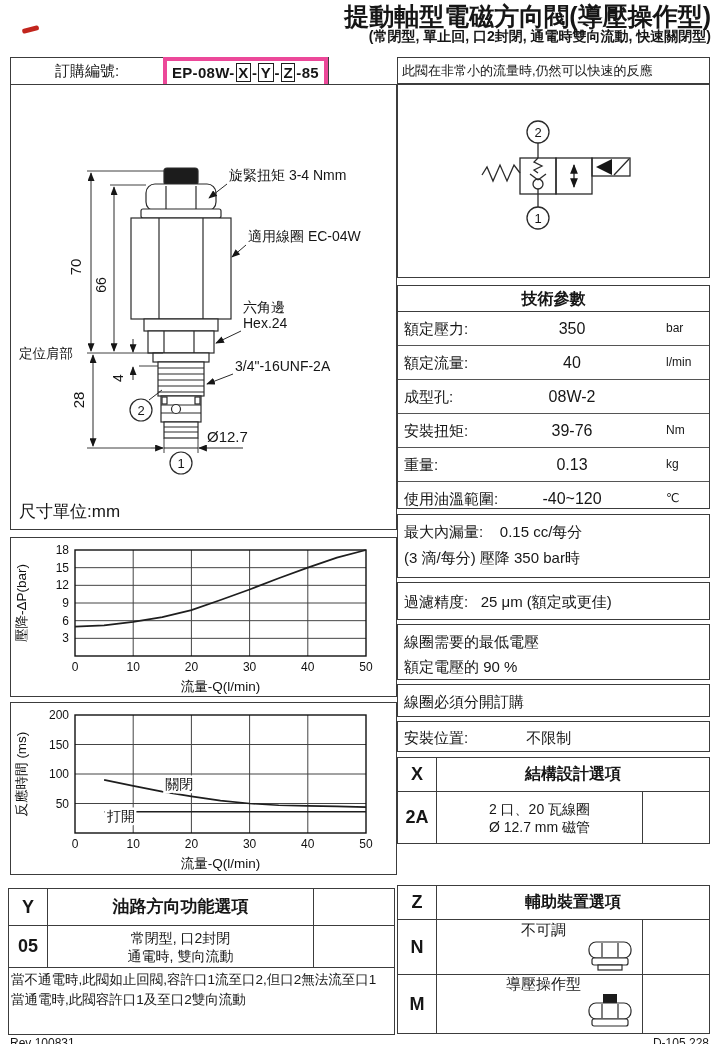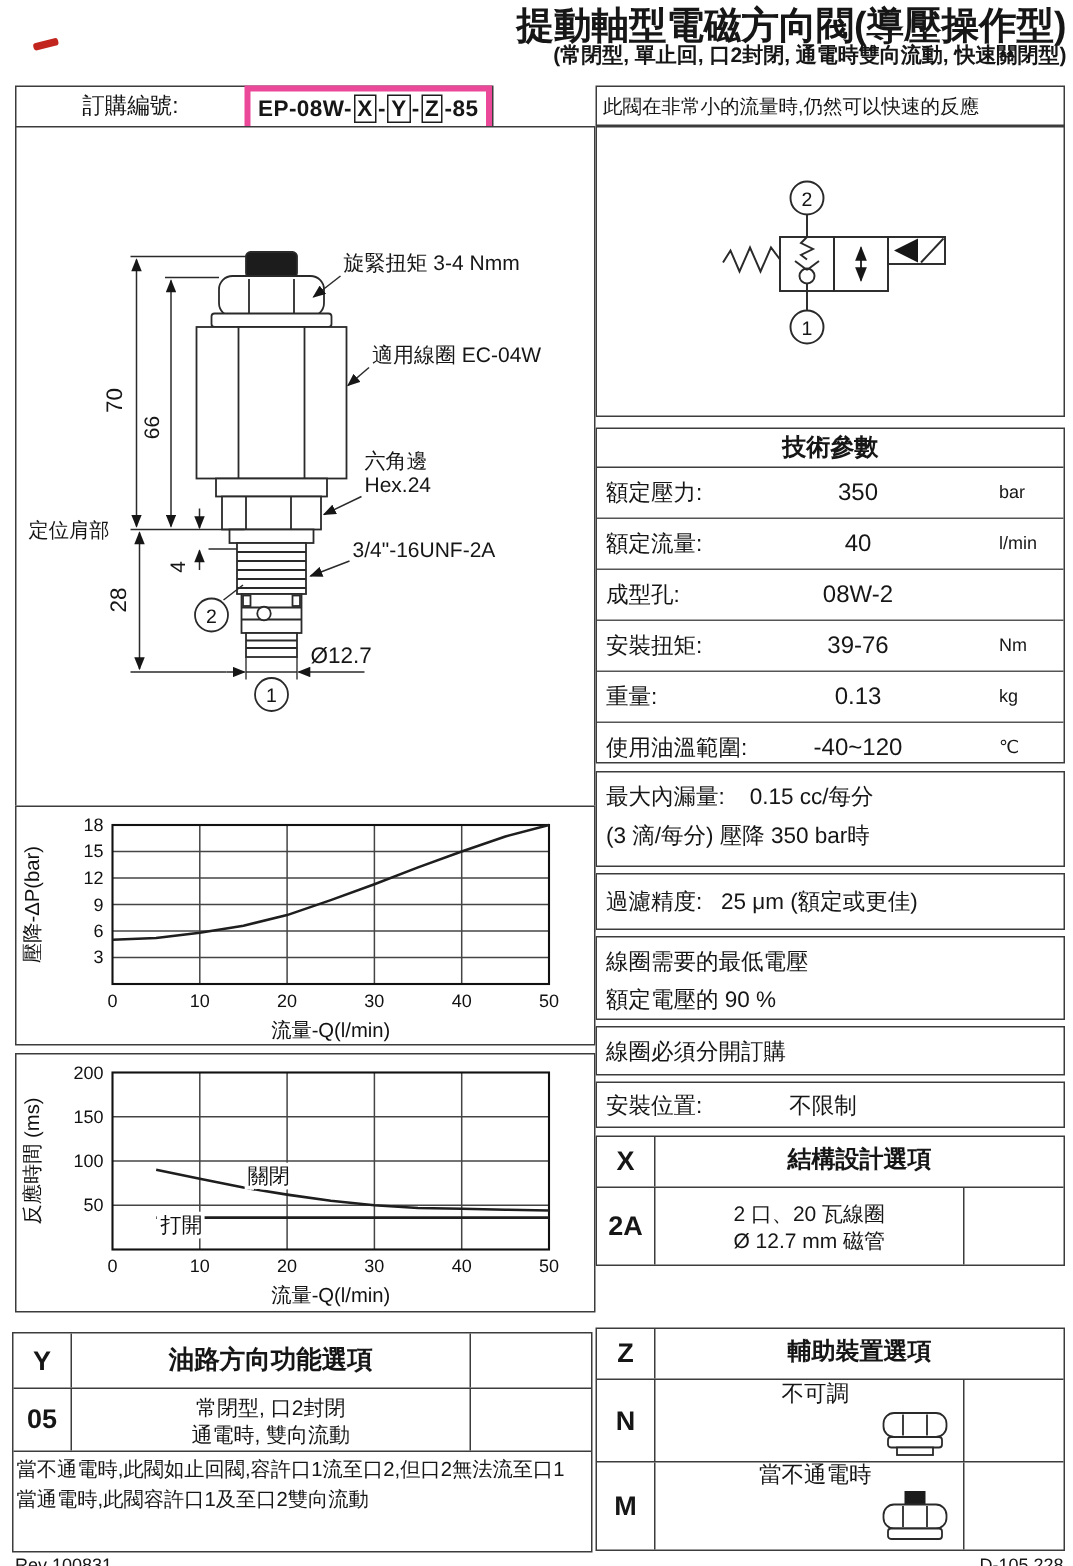--- a/index.html
+++ b/index.html
@@ -14,21 +14,21 @@
   .subtitle{position:absolute;right:4px;top:28px;font-size:14px;font-weight:700;white-space:nowrap;}
 
   
   .order-box{left:10px;top:57px;width:319px;height:41px;display:flex;align-items:stretch;}
   .order-label{width:152px;text-align:center;font-size:15px;line-height:25px;}
   .order-code{border:4px solid #ec4899;margin:-1px -1px -1px 0;padding:0 5px;font-weight:700;
               font-size:15px;line-height:23px;white-space:nowrap;letter-spacing:.3px;}
   .boxed{border:1.5px solid #1d1d1d;padding:0 1.5px;margin:0 1px;line-height:17px;display:inline-block;}
 
   
-  .draw-box{left:10px;top:84px;width:387px;height:537px;}
+  .draw-box{left:10px;top:84px;width:387px;height:446px;}
   .unit-note{position:absolute;left:8px;bottom:6px;font-size:17px;}
   svg text{font-family:"Liberation Sans","DejaVu Sans",sans-serif;}
 
   
   .chart-box1{left:10px;top:537px;width:387px;height:160px;}
   .chart-box2{left:10px;top:702px;width:387px;height:173px;}
   .tick{font-size:12px;fill:#111;}
   .axis-label{font-size:13.5px;fill:#111;}
   .ann{font-size:14px;fill:#111;paint-order:stroke;stroke:#fff;stroke-width:5px;}
 
@@ -380,21 +380,21 @@
             <rect x="14" y="26" width="24" height="5"></rect>
           </g>
         </svg>
       </span>
     </span>
     <span class="opt-spacer"></span>
   </div>
   <div class="opt-row z-row-m">
     <span class="opt-code">M</span>
     <span class="opt-desc z-desc">
-      <span>當不通電時</span>
+      <span>導壓操作型</span>
       <span class="nutwrap">
         <svg width="52" height="40" viewBox="0 0 52 40">
           <rect x="19" y="1" width="14" height="9" fill="#1c1c1c"></rect>
           <g stroke="#2a2a2a" stroke-width="1.2" fill="#fff">
             <rect x="5" y="10" width="42" height="16" rx="7"></rect>
             <line x1="18" y1="11" x2="18" y2="25"></line>
               <line x1="34" y1="11" x2="34" y2="25"></line>
             <rect x="8" y="26" width="36" height="7" rx="2"></rect>
           </g>
         </svg>

